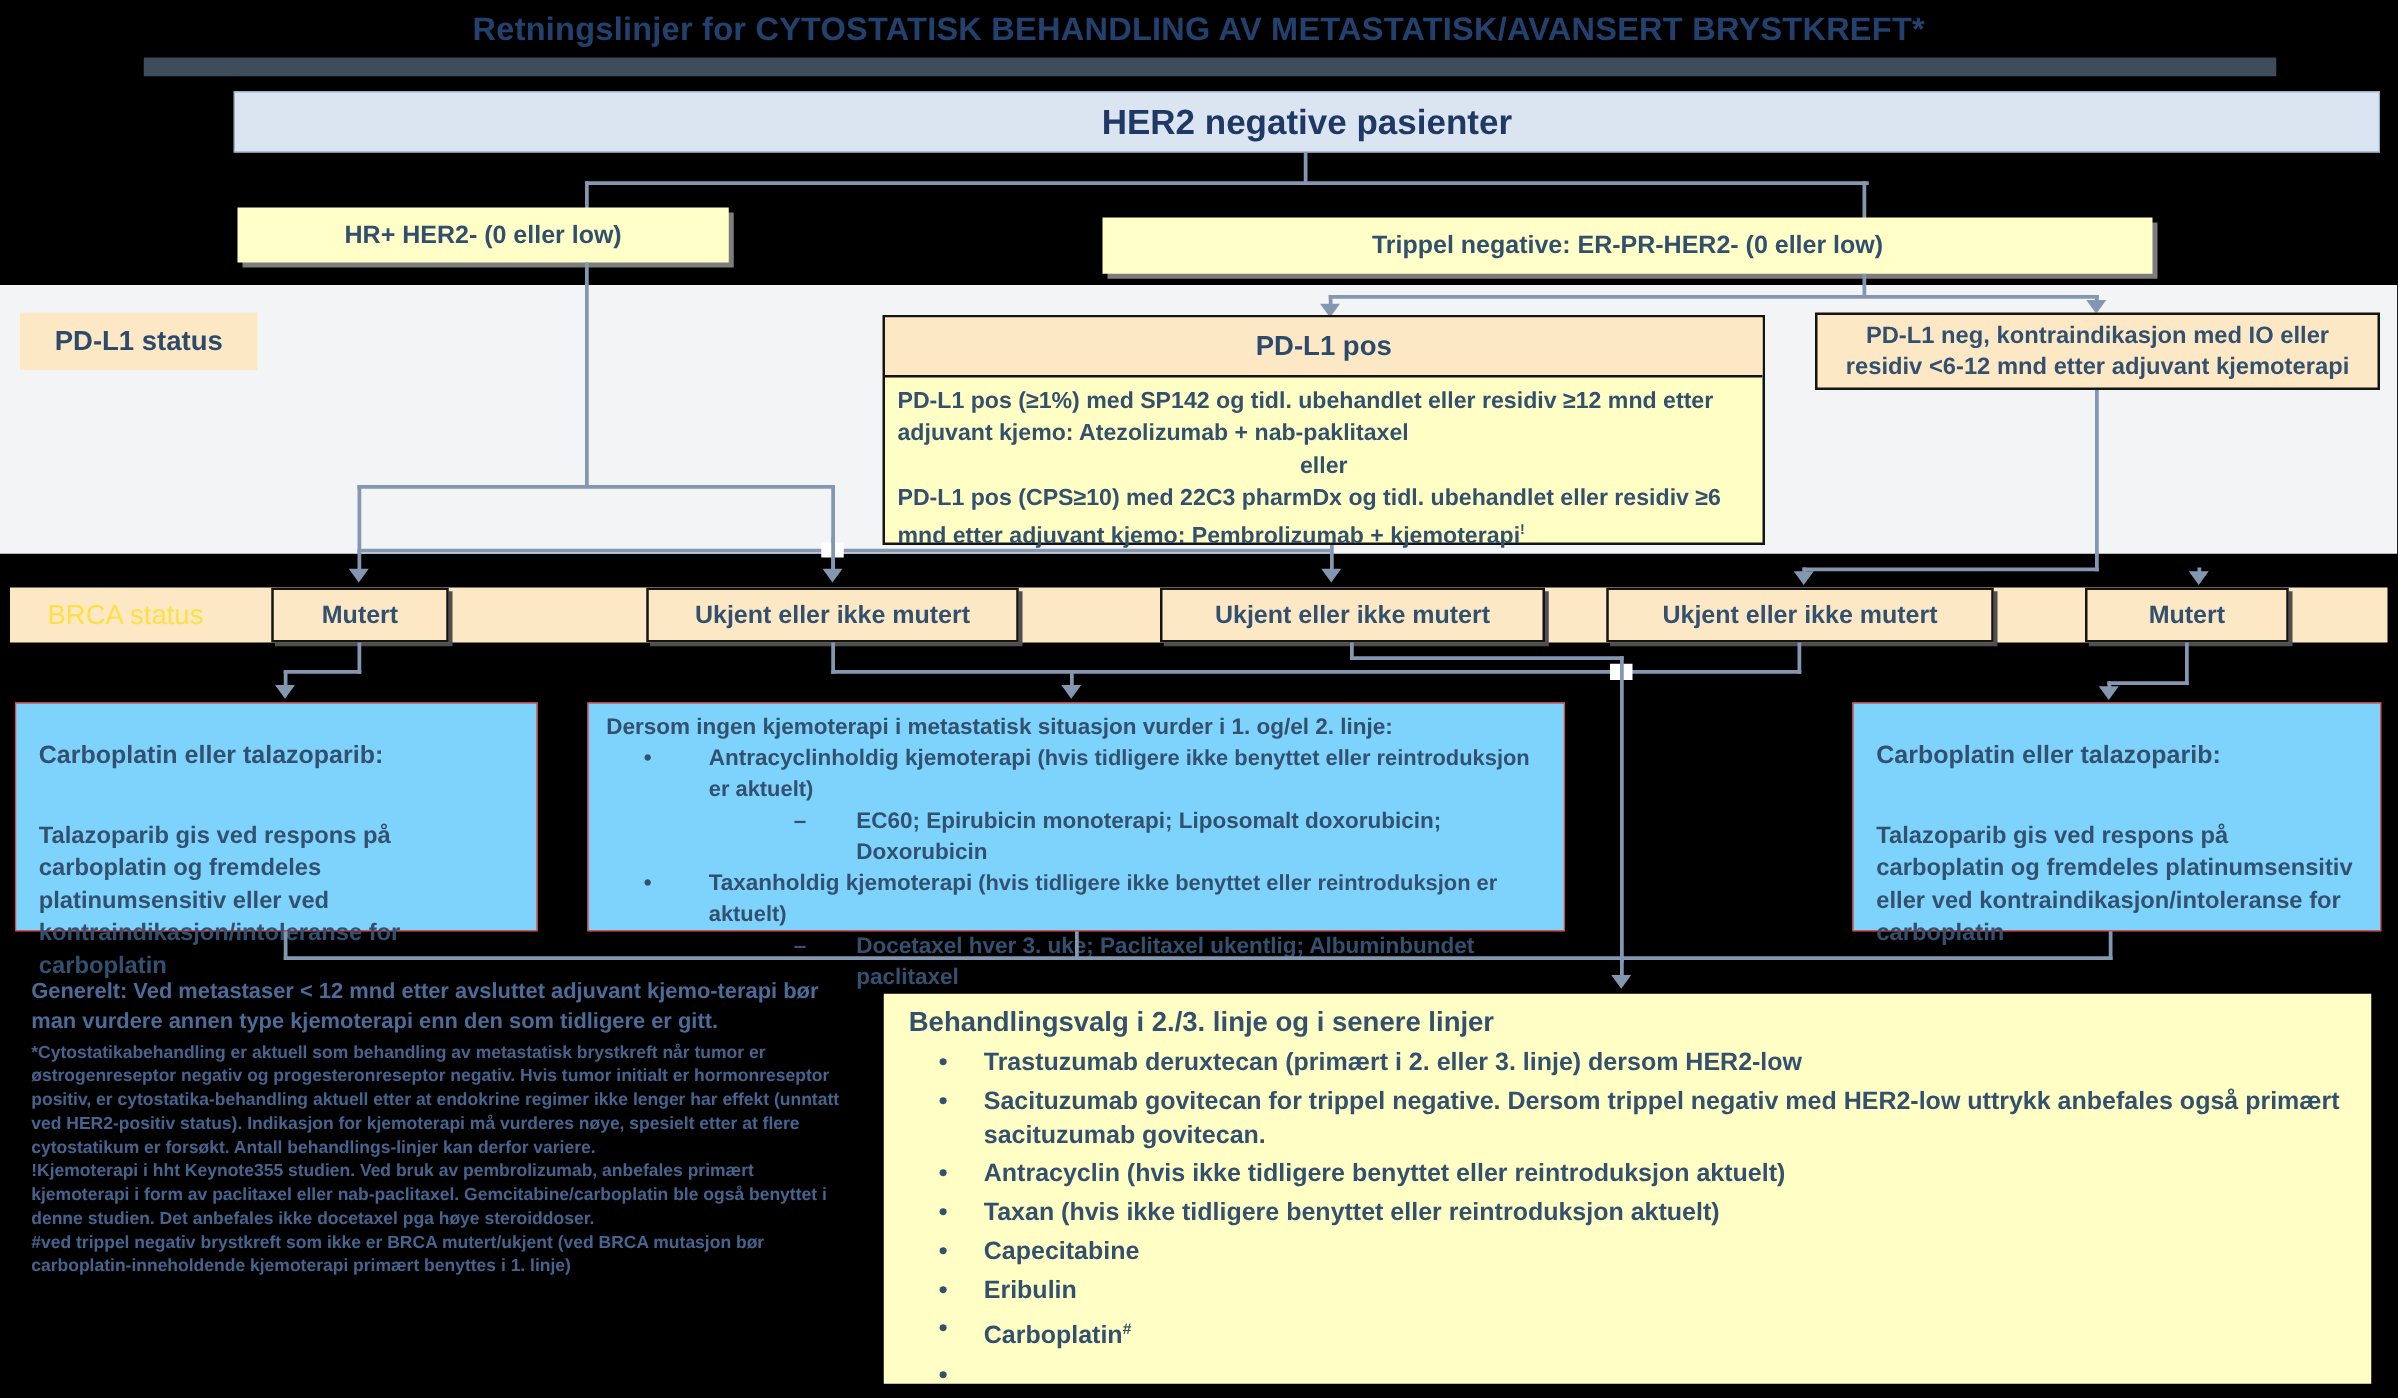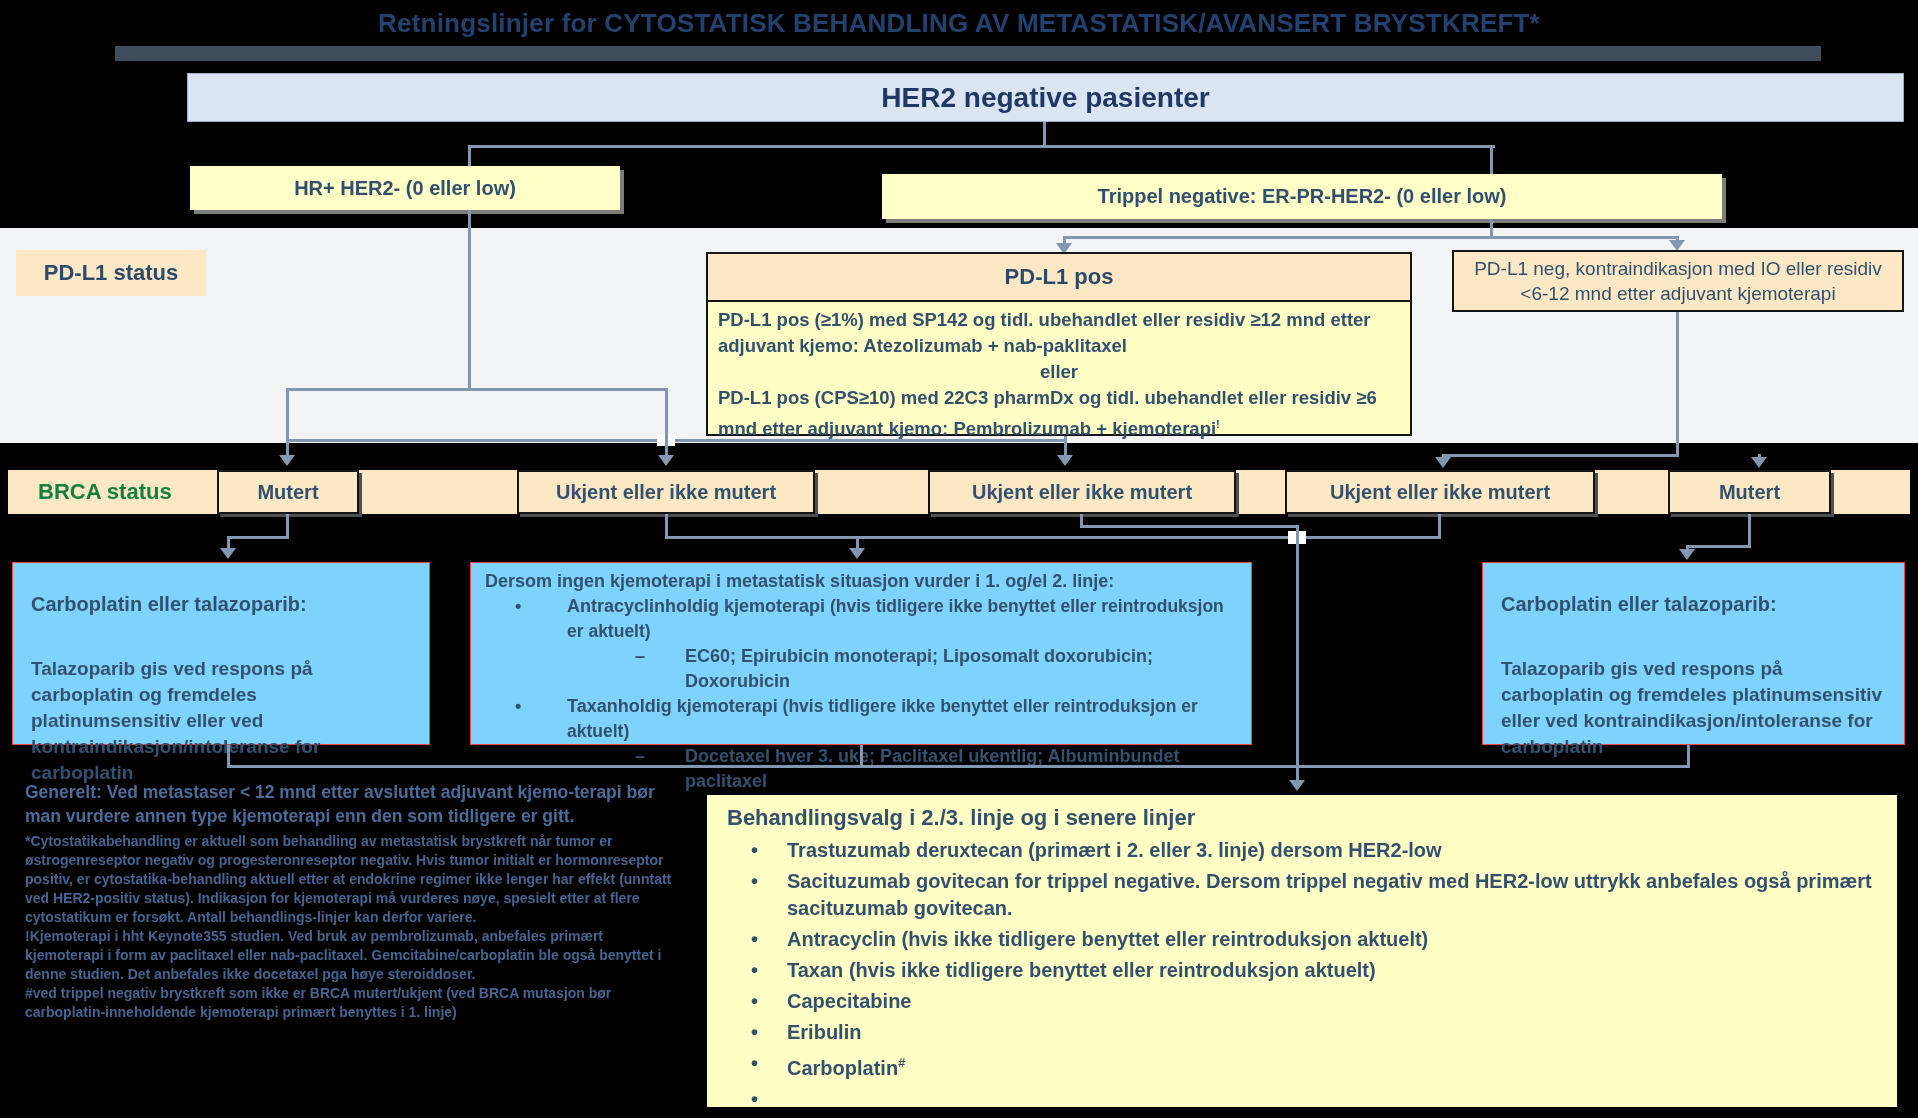--- a/index.html
+++ b/index.html
@@ -8,41 +8,41 @@
   .abs{position:absolute;}
 
   .title{left:0;top:8px;width:1918px;text-align:center;font-size:26px;font-weight:bold;color:#23416e;letter-spacing:.2px;}
   .title-bar{left:115px;top:46px;width:1706px;height:15px;background:#3e4c5c;}
 
   .her2-box{left:187px;top:73px;width:1717px;height:49px;background:#dbe5f2;border:1px solid #9db0c9;
             box-sizing:border-box;font-size:28px;font-weight:bold;color:#1f3864;line-height:47px;text-align:center;}
 
   .branch{background:#ffffc7;box-shadow:4px 4px 0 #7d7d7d;box-sizing:border-box;
           font-weight:bold;font-size:20px;color:#31506f;text-align:center;}
-  .branch-left{left:190px;top:166px;width:430px;height:44px;line-height:44px;}
+  .branch-left{left:190px;top:166px;width:393px;height:44px;line-height:44px;}
   .branch-right{left:882px;top:174px;width:840px;height:45px;line-height:45px;}
 
   .white-band{left:0;top:228px;width:1918px;height:215px;background:#f3f4f6;}
 
   .tan{background:#fce8c5;}
   .pdl1-label{left:16px;top:250px;width:190px;height:46px;line-height:46px;text-align:center;
               font-size:22px;font-weight:bold;color:#2c4a6b;}
 
   .pdl1-pos{left:706px;top:252px;width:706px;height:184px;border:2px solid #141414;box-sizing:border-box;background:#ffffc5;}
   .pdl1-pos-header{height:46px;line-height:46px;background:#fce8c5;border-bottom:2px solid #141414;
                    text-align:center;font-size:22px;font-weight:bold;color:#2c4a6b;}
   .pdl1-pos-body{padding:5px 10px 0 10px;font-size:18.5px;font-weight:bold;line-height:26px;color:#33516f;}
   .eller-line{text-align:center;}
 
   .pdl1-neg{left:1452px;top:250px;width:452px;height:62px;border:2px solid #141414;box-sizing:border-box;
-            background:#fce8c5;font-size:19px;font-weight:normal;color:#33516f;text-align:center;
+            background:#fce8c5;font-size:19px;font-weight:bold;color:#33516f;text-align:center;
             display:flex;align-items:center;justify-content:center;padding:12px 14px;line-height:25px;}
 
   .brca-band{left:8px;top:470px;width:1902px;height:44px;background:#fce8c5;}
-  .brca-label{left:38px;top:470px;height:40px;line-height:44px;font-size:22px;font-weight:bold;color:#15803d;}
+  .brca-label{left:38px;top:470px;height:40px;line-height:44px;font-size:22px;font-weight:normal;color:#fde047;}
   .brca-box{top:470px;height:44px;background:#fce8c5;border:2px solid #141414;box-sizing:border-box;
             box-shadow:3px 3px 0 #4f4f4f;text-align:center;font-size:20px;font-weight:bold;color:#33516f;line-height:40px;}
 
   .ybox{background:#7dd3fc;border:1px solid #ef4444;box-sizing:border-box;}
   .carbo{top:562px;height:183px;padding:30px 18px 0 18px;font-weight:bold;color:#33516f;}
   .carbo-left{left:12px;width:418px;}
   .carbo-right{left:1482px;width:423px;}
   .carbo-title{font-size:20px;margin-bottom:40px;}
   .carbo-body{font-size:19px;line-height:26px;}
 

